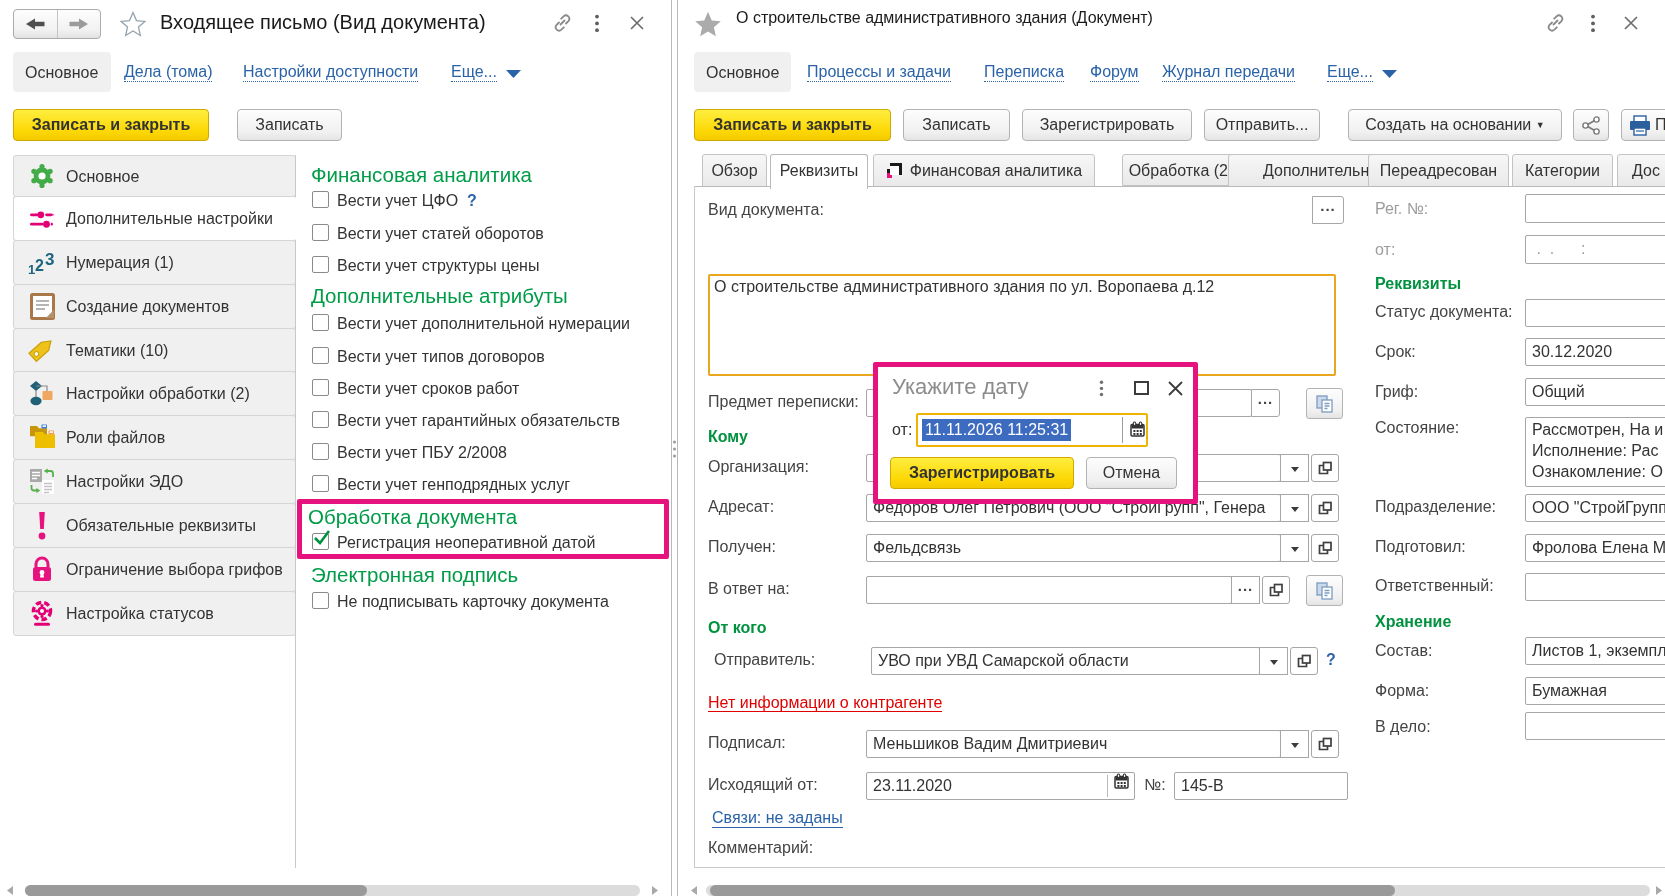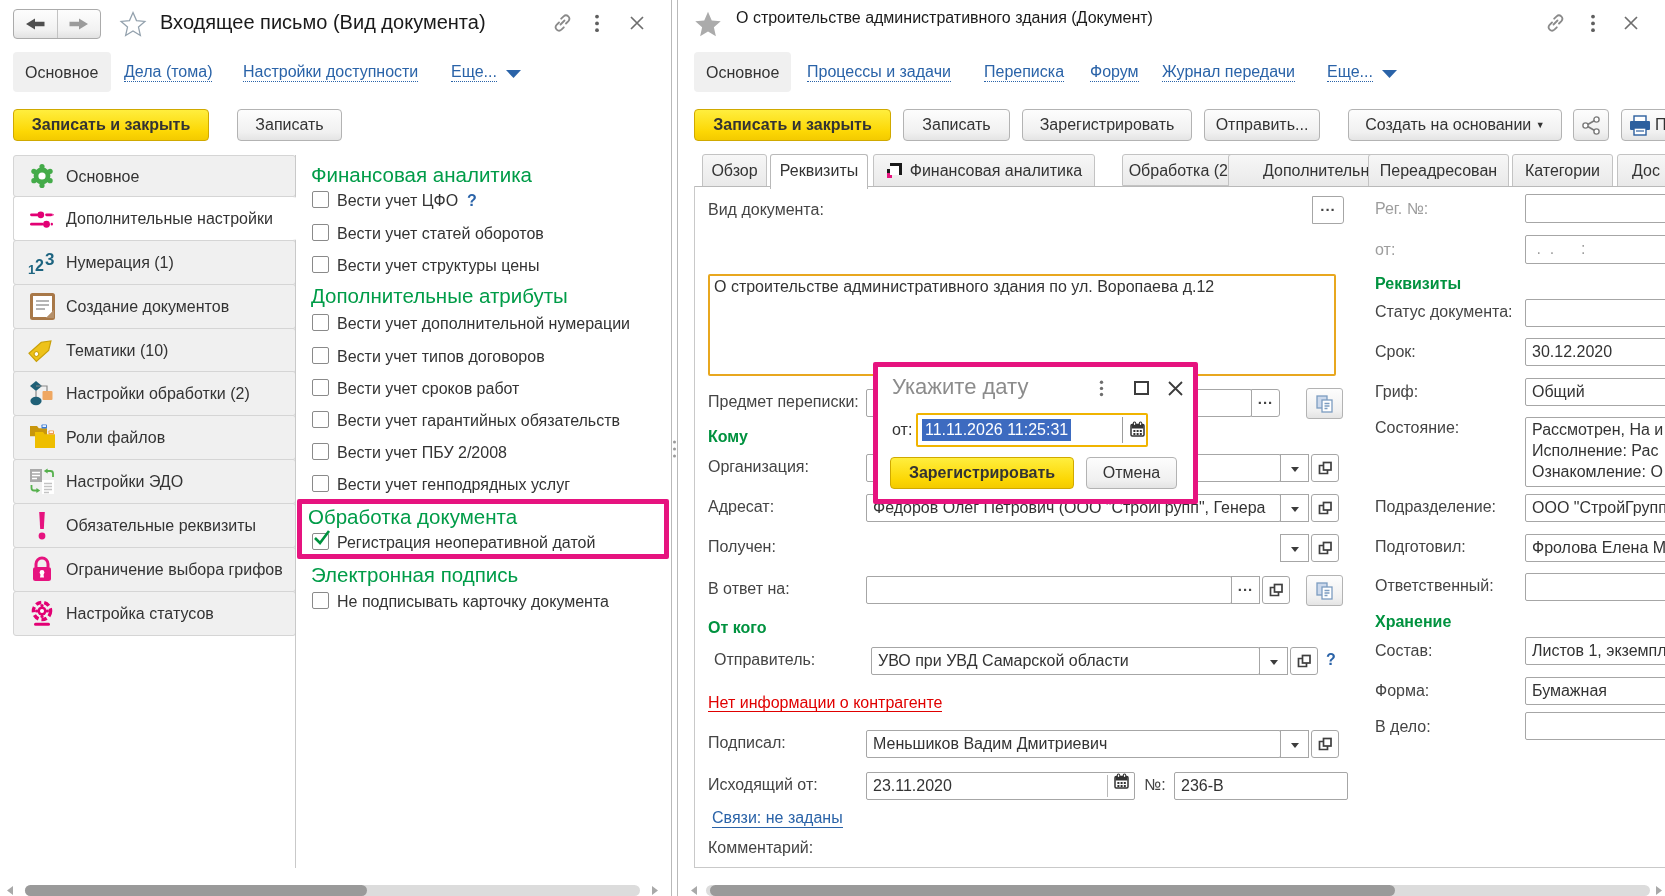--- a/index.html
+++ b/index.html
@@ -365,20 +365,21 @@
   <div class="sqbtn" style="left:602px;top:494px;width:29px;height:28px;border-radius:0;"><svg style="margin-top:12px;" width="8" height="5" viewBox="0 0 8 5">
         <path d="M0 0 L8 0 L4 5 Z" fill="#3c3c3c"></path>
       </svg></div>
   <div class="sqbtn" style="left:633px;top:494px;width:28px;height:28px;border-radius:3px;"><svg style="margin-top:6px;" width="14" height="15" viewBox="0 0 14 15">
         <g fill="none" stroke="#3f3f3f" stroke-width="1.7">
           <rect x="5.5" y="1.5" width="7.5" height="7.5"></rect>
           <path d="M5.5 4.5 H1.5 V12.5 H9.5 V9"></path>
         </g>
       </svg></div>
   <div class="lbl" style="left:30px;top:538px;">Получен:</div>
+  <div class="fld" style="left:188px;top:534px;width:415px;height:28px;">Фельдсвязь</div>
   <div class="sqbtn" style="left:602px;top:534px;width:29px;height:28px;border-radius:0;"><svg style="margin-top:12px;" width="8" height="5" viewBox="0 0 8 5">
         <path d="M0 0 L8 0 L4 5 Z" fill="#3c3c3c"></path>
       </svg></div>
   <div class="sqbtn" style="left:633px;top:534px;width:28px;height:28px;border-radius:3px;"><svg style="margin-top:6px;" width="14" height="15" viewBox="0 0 14 15">
         <g fill="none" stroke="#3f3f3f" stroke-width="1.7">
           <rect x="5.5" y="1.5" width="7.5" height="7.5"></rect>
           <path d="M5.5 4.5 H1.5 V12.5 H9.5 V9"></path>
         </g>
       </svg></div>
   <div class="lbl" style="left:30px;top:580px;">В ответ на:</div>
@@ -441,21 +442,21 @@
       <g fill="#333">
         <rect x="3.4" y="9" width="2" height="2"></rect>
         <rect x="6.6" y="9" width="2" height="2"></rect>
         <rect x="9.8" y="9" width="2" height="2"></rect>
         <rect x="3.4" y="12" width="2" height="2"></rect>
         <rect x="6.6" y="12" width="2" height="2"></rect>
         <rect x="9.8" y="12" width="2" height="2"></rect>
       </g>
     </svg>
   <div class="lbl" style="left:466px;top:776px;">№:</div>
-  <div class="fld" style="left:496px;top:772px;width:174px;height:28px;">236-В</div>
+  <div class="fld" style="left:496px;top:772px;width:174px;height:28px;">145-В</div>
   <div class="abs" style="left:34px;top:808px;font-size:16px;color:#2a63a8;border-bottom:1px solid #2a63a8;line-height:19px;white-space:nowrap;">Связи: не заданы</div>
   <div class="lbl" style="left:30px;top:839px;">Комментарий:</div>
 
   <div class="glbl" style="left:697px;top:200px;">Рег. №:</div>
   <div class="fld" style="left:847px;top:194px;width:145px;height:29px;"></div>
   <div class="glbl" style="left:697px;top:241px;">от:</div>
   <div class="fld" style="left:847px;top:235px;width:145px;height:29px;color:#9d9d9d;">&nbsp;.&nbsp;&nbsp;.&nbsp;&nbsp;&nbsp;&nbsp;&nbsp;&nbsp;:</div>
   <div class="ghead2" style="left:697px;top:275px;">Реквизиты</div>
   <div class="lbl" style="left:697px;top:303px;">Статус документа:</div>
   <div class="fld" style="left:847px;top:299px;width:145px;height:28px;"></div>

